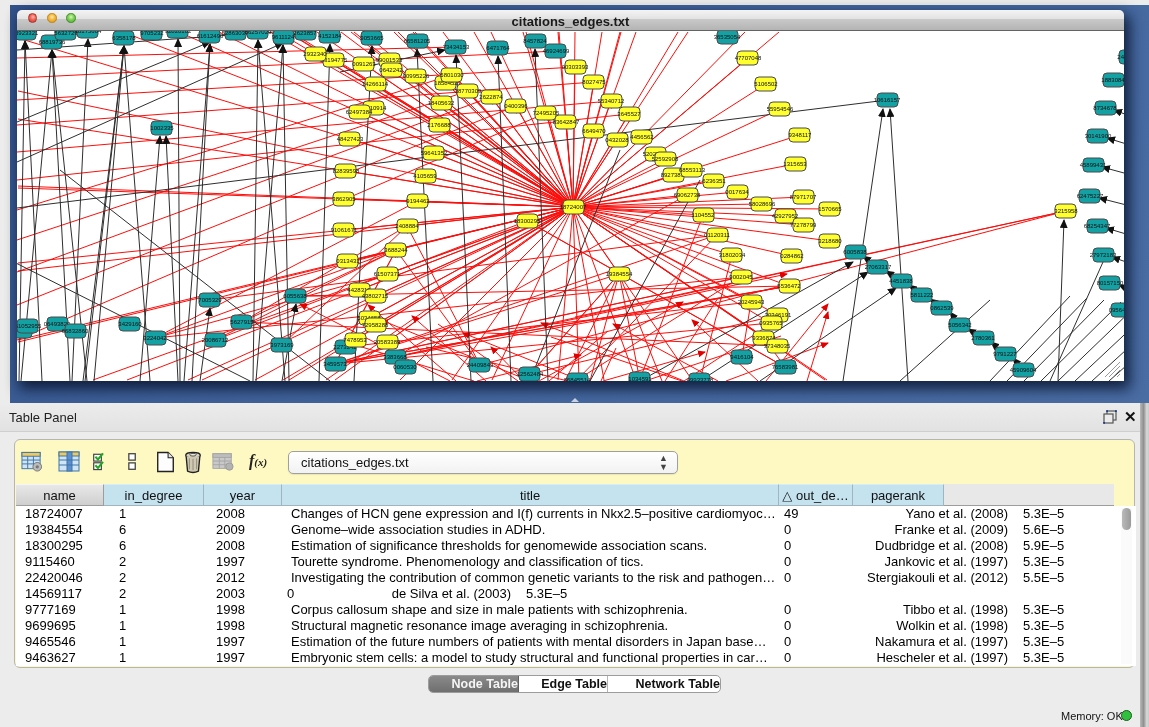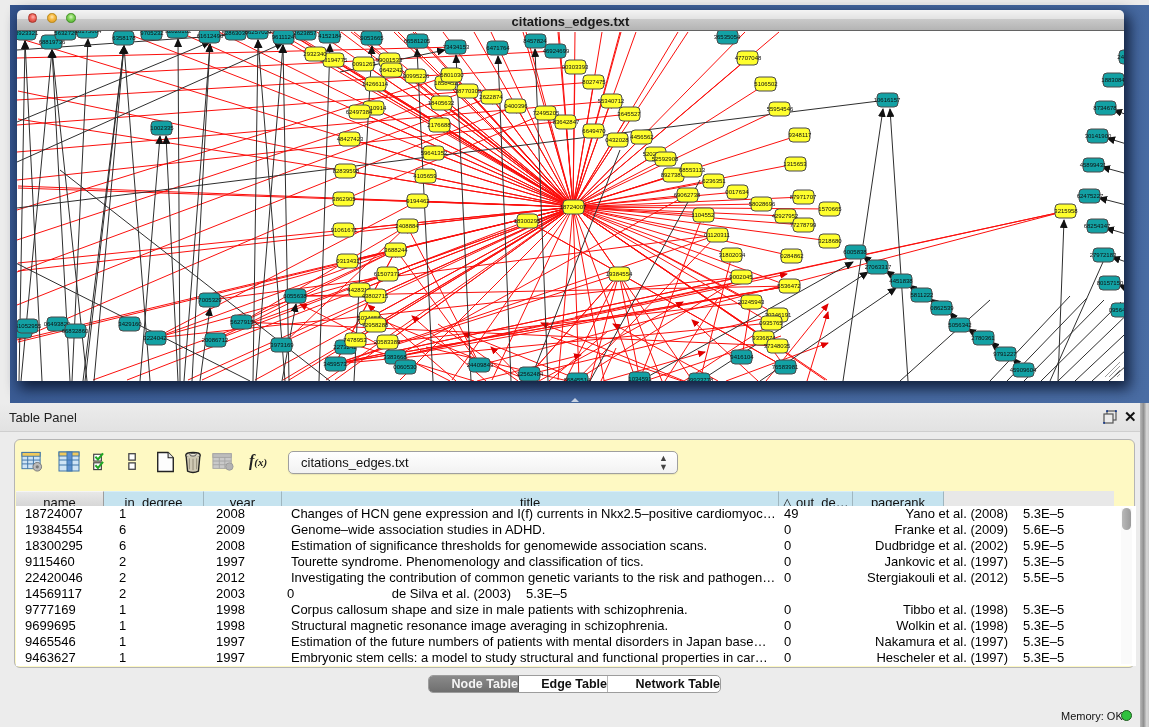--- a/index.html
+++ b/index.html
@@ -50,21 +50,21 @@
 .ticon { position:absolute; top:10px; }
 #combo { position:absolute; left:273px; top:11px; width:390px; height:23px;
   background:linear-gradient(#ffffff,#f2f2f2); border:1px solid #9f9f9f; border-radius:5px;
   font-size:13px; color:#111; line-height:22px; padding-left:12px;
   box-shadow:0 1px 1px rgba(0,0,0,0.08); }
 #combo .arrows { position:absolute; right:9px; top:2px; font-size:9px; color:#444;
   line-height:9px; text-align:center; }
 
 
 #thead { position:absolute; left:1px; top:44px; width:1098px; height:22px; display:flex;
-  font-size:13px; color:#111;margin-top:7px; }
+  font-size:13px; color:#111; }
 #thead .th { background:#c5e3ef; border-right:1px solid #9fb6bf; border-top:1px solid #d8eef7;
   border-bottom:1px solid #9fb6bf; text-align:center; line-height:21px; height:22px;
   overflow:hidden; white-space:nowrap; }
 #thead .th.sel { background:linear-gradient(#e8e8e8,#cfcfcf); border-right:1px solid #9d9d9d;
   border-bottom:1px solid #9d9d9d; border-top:1px solid #f5f5f5; }
 #thead .hx { background:#e8e8e8; border-bottom:1px solid #9d9d9d; }
 #tbody { position:absolute; left:1px; top:66px; width:1120px; height:160px; background:#fff;
   font-size:13px; color:#000; }
 .tr { display:flex; height:16px; line-height:15.5px; white-space:nowrap; }
 .tr > div { overflow:hidden; }
@@ -1048,21 +1048,21 @@
           <div class="c5">0</div>
           <div class="c6">Franke et al. (2009)</div>
           <div class="c7">5.6E–5</div>
         </div>
 <div class="tr">
           <div class="c1">18300295</div>
           <div class="c2">6</div>
           <div class="c3">2008</div>
           <div class="c4">Estimation of significance thresholds for genomewide association scans.</div>
           <div class="c5">0</div>
-          <div class="c6">Dudbridge et al. (2002)</div>
+          <div class="c6">Dudbridge et al. (2008)</div>
           <div class="c7">5.9E–5</div>
         </div>
 <div class="tr">
           <div class="c1">9115460</div>
           <div class="c2">2</div>
           <div class="c3">1997</div>
           <div class="c4">Tourette syndrome. Phenomenology and classification of tics.</div>
           <div class="c5">0</div>
           <div class="c6">Jankovic et al. (1997)</div>
           <div class="c7">5.3E–5</div>

